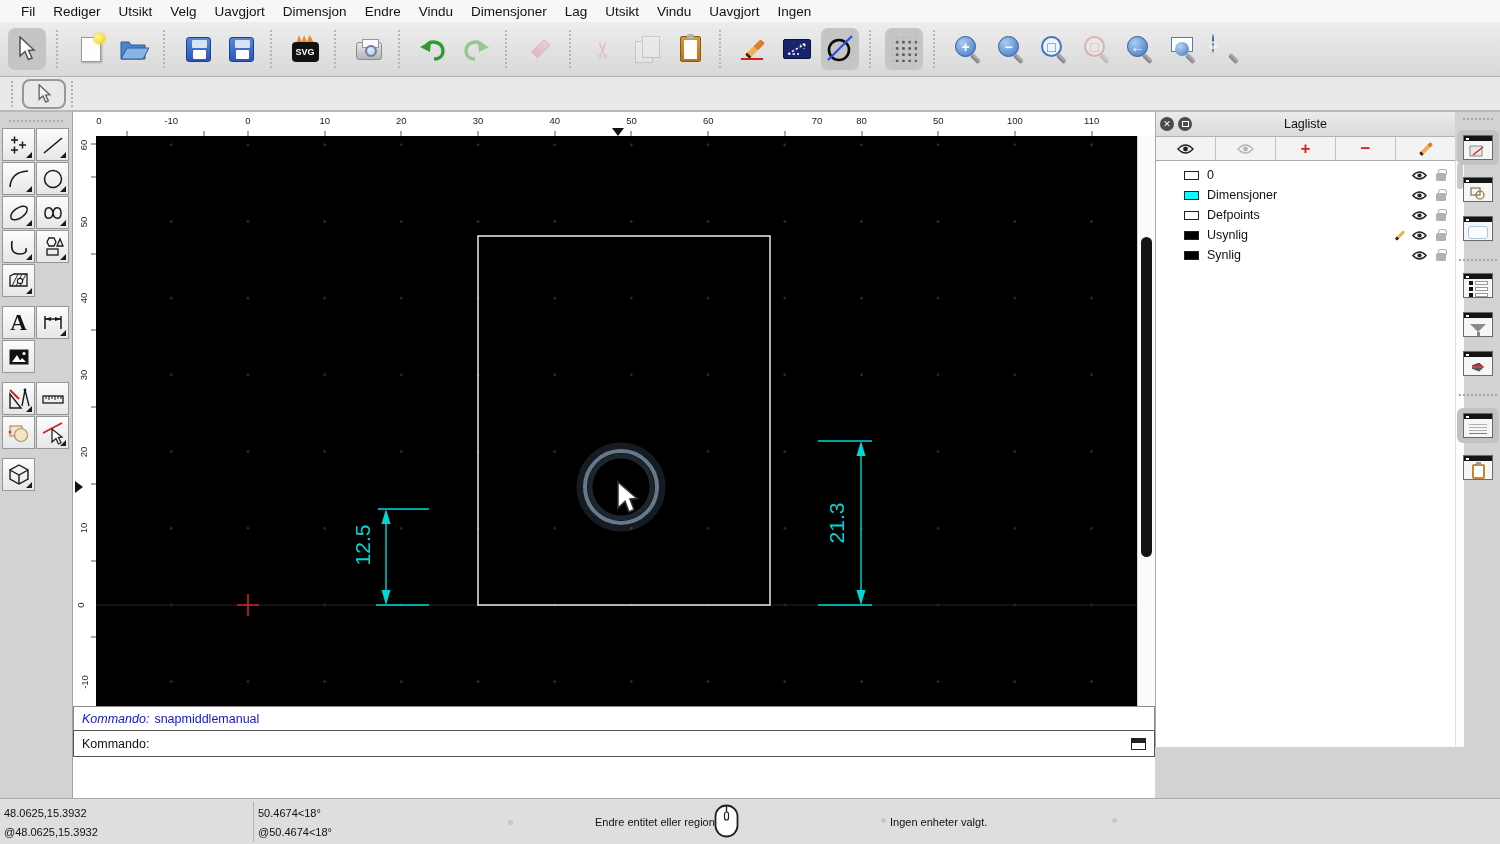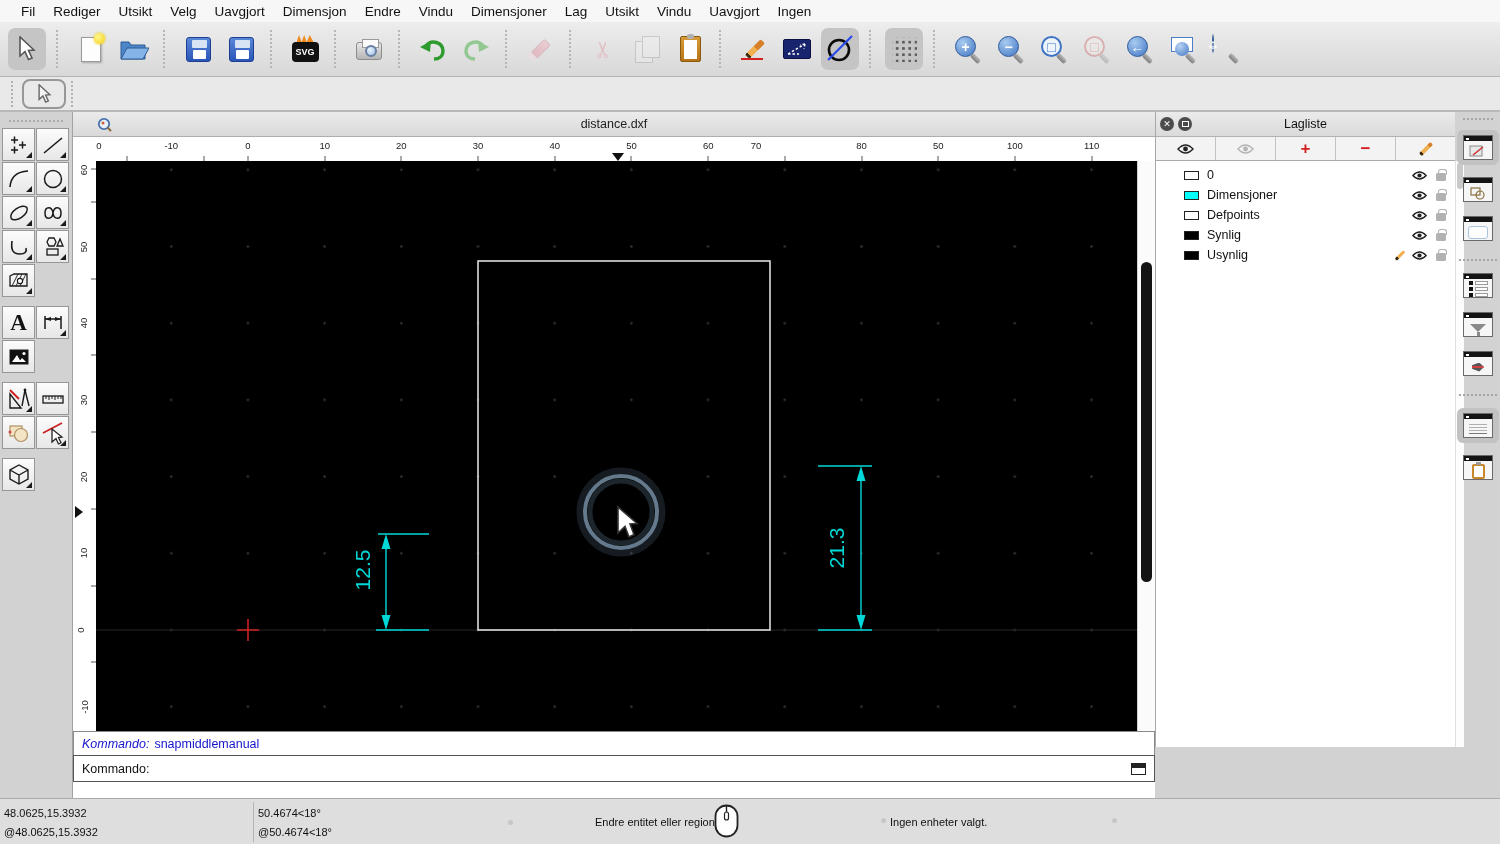--- a/index.html
+++ b/index.html
@@ -481,43 +481,33 @@
       <div class="pbtn sub">
         <svg width="26" height="26" viewBox="0 0 26 26">
           <path d="M13 3 L22 8 L22 17 L13 22 L4 17 L4 8 Z M4 8 L13 13 L22 8 M13 13 V22" fill="none" stroke="#1a1a1a" stroke-width="1.4"></path>
         </svg>
       </div>
       <div class="pempty"></div>
     </div>
   </div>
 
   <div class="drawwin">
-    <div class="dw-title">
-      <span class="dw-appicon">
-        <svg width="15" height="15" viewBox="0 0 15 15">
-          <circle cx="7" cy="7" r="5.2" fill="#e8eef6" stroke="#4a72a8" stroke-width="1.8"></circle>
-          <line x1="10.5" y1="10.5" x2="14" y2="14" stroke="#8a6a3a" stroke-width="2"></line>
-          <circle cx="6" cy="6" r="1.5" fill="#d06030"></circle>
-        </svg>
-      </span>
-      <span>distance.dxf</span>
-    </div>
     <div class="rulerrow">
       <div class="ruler-corner"></div>
       <div class="hruler">
         <span class="rl" style="left:-1.4px">-20</span>
         <span class="rl" style="left:75.3px">-10</span>
         <span class="rl" style="left:152px">0</span>
         <span class="rl" style="left:228.7px">10</span>
         <span class="rl" style="left:305.4px">20</span>
         <span class="rl" style="left:382.1px">30</span>
         <span class="rl" style="left:458.8px">40</span>
         <span class="rl" style="left:535.5px">50</span>
         <span class="rl" style="left:612.2px">60</span>
-        <span class="rl" style="left:660px">70</span>
+        <span class="rl" style="left:721px">70</span>
         <span class="rl" style="left:765.6px">80</span>
         <span class="rl" style="left:842.3px">50</span>
         <span class="rl" style="left:919px">100</span>
         <span class="rl" style="left:995.7px">110</span>
         <span class="hmarker"></span>
       </div>
       <div class="ruler-cap"></div>
     </div>
     <div class="dw-main">
       <div class="vruler">
@@ -643,33 +633,33 @@
         <span>Defpoints</span>
         <span class="grow"></span>
         <svg class="eye" width="15" height="11" viewBox="0 0 17 12">
           <path d="M1 6 Q8.5 -2 16 6 Q8.5 14 1 6 Z" fill="none" stroke="#222" stroke-width="1.5"></path>
           <circle cx="8.5" cy="6" r="2.4" fill="#222"></circle>
         </svg>
         <span class="lock"></span>
       </div>
       <div class="lrow">
         <span class="sw" style="background: rgb(0, 0, 0);"></span>
-        <span>Synlig</span>
+        <span>Usynlig</span>
         <span class="grow"></span>
+        <span class="pencil"></span>
         <svg class="eye" width="15" height="11" viewBox="0 0 17 12">
           <path d="M1 6 Q8.5 -2 16 6 Q8.5 14 1 6 Z" fill="none" stroke="#222" stroke-width="1.5"></path>
           <circle cx="8.5" cy="6" r="2.4" fill="#222"></circle>
         </svg>
         <span class="lock"></span>
       </div>
       <div class="lrow">
         <span class="sw" style="background: rgb(0, 0, 0);"></span>
-        <span>Usynlig</span>
+        <span>Synlig</span>
         <span class="grow"></span>
-        <span class="pencil"></span>
         <svg class="eye" width="15" height="11" viewBox="0 0 17 12">
           <path d="M1 6 Q8.5 -2 16 6 Q8.5 14 1 6 Z" fill="none" stroke="#222" stroke-width="1.5"></path>
           <circle cx="8.5" cy="6" r="2.4" fill="#222"></circle>
         </svg>
         <span class="lock"></span>
       </div>
     </div>
     <div class="panel-scroll">
         <i></i>
       </div>

